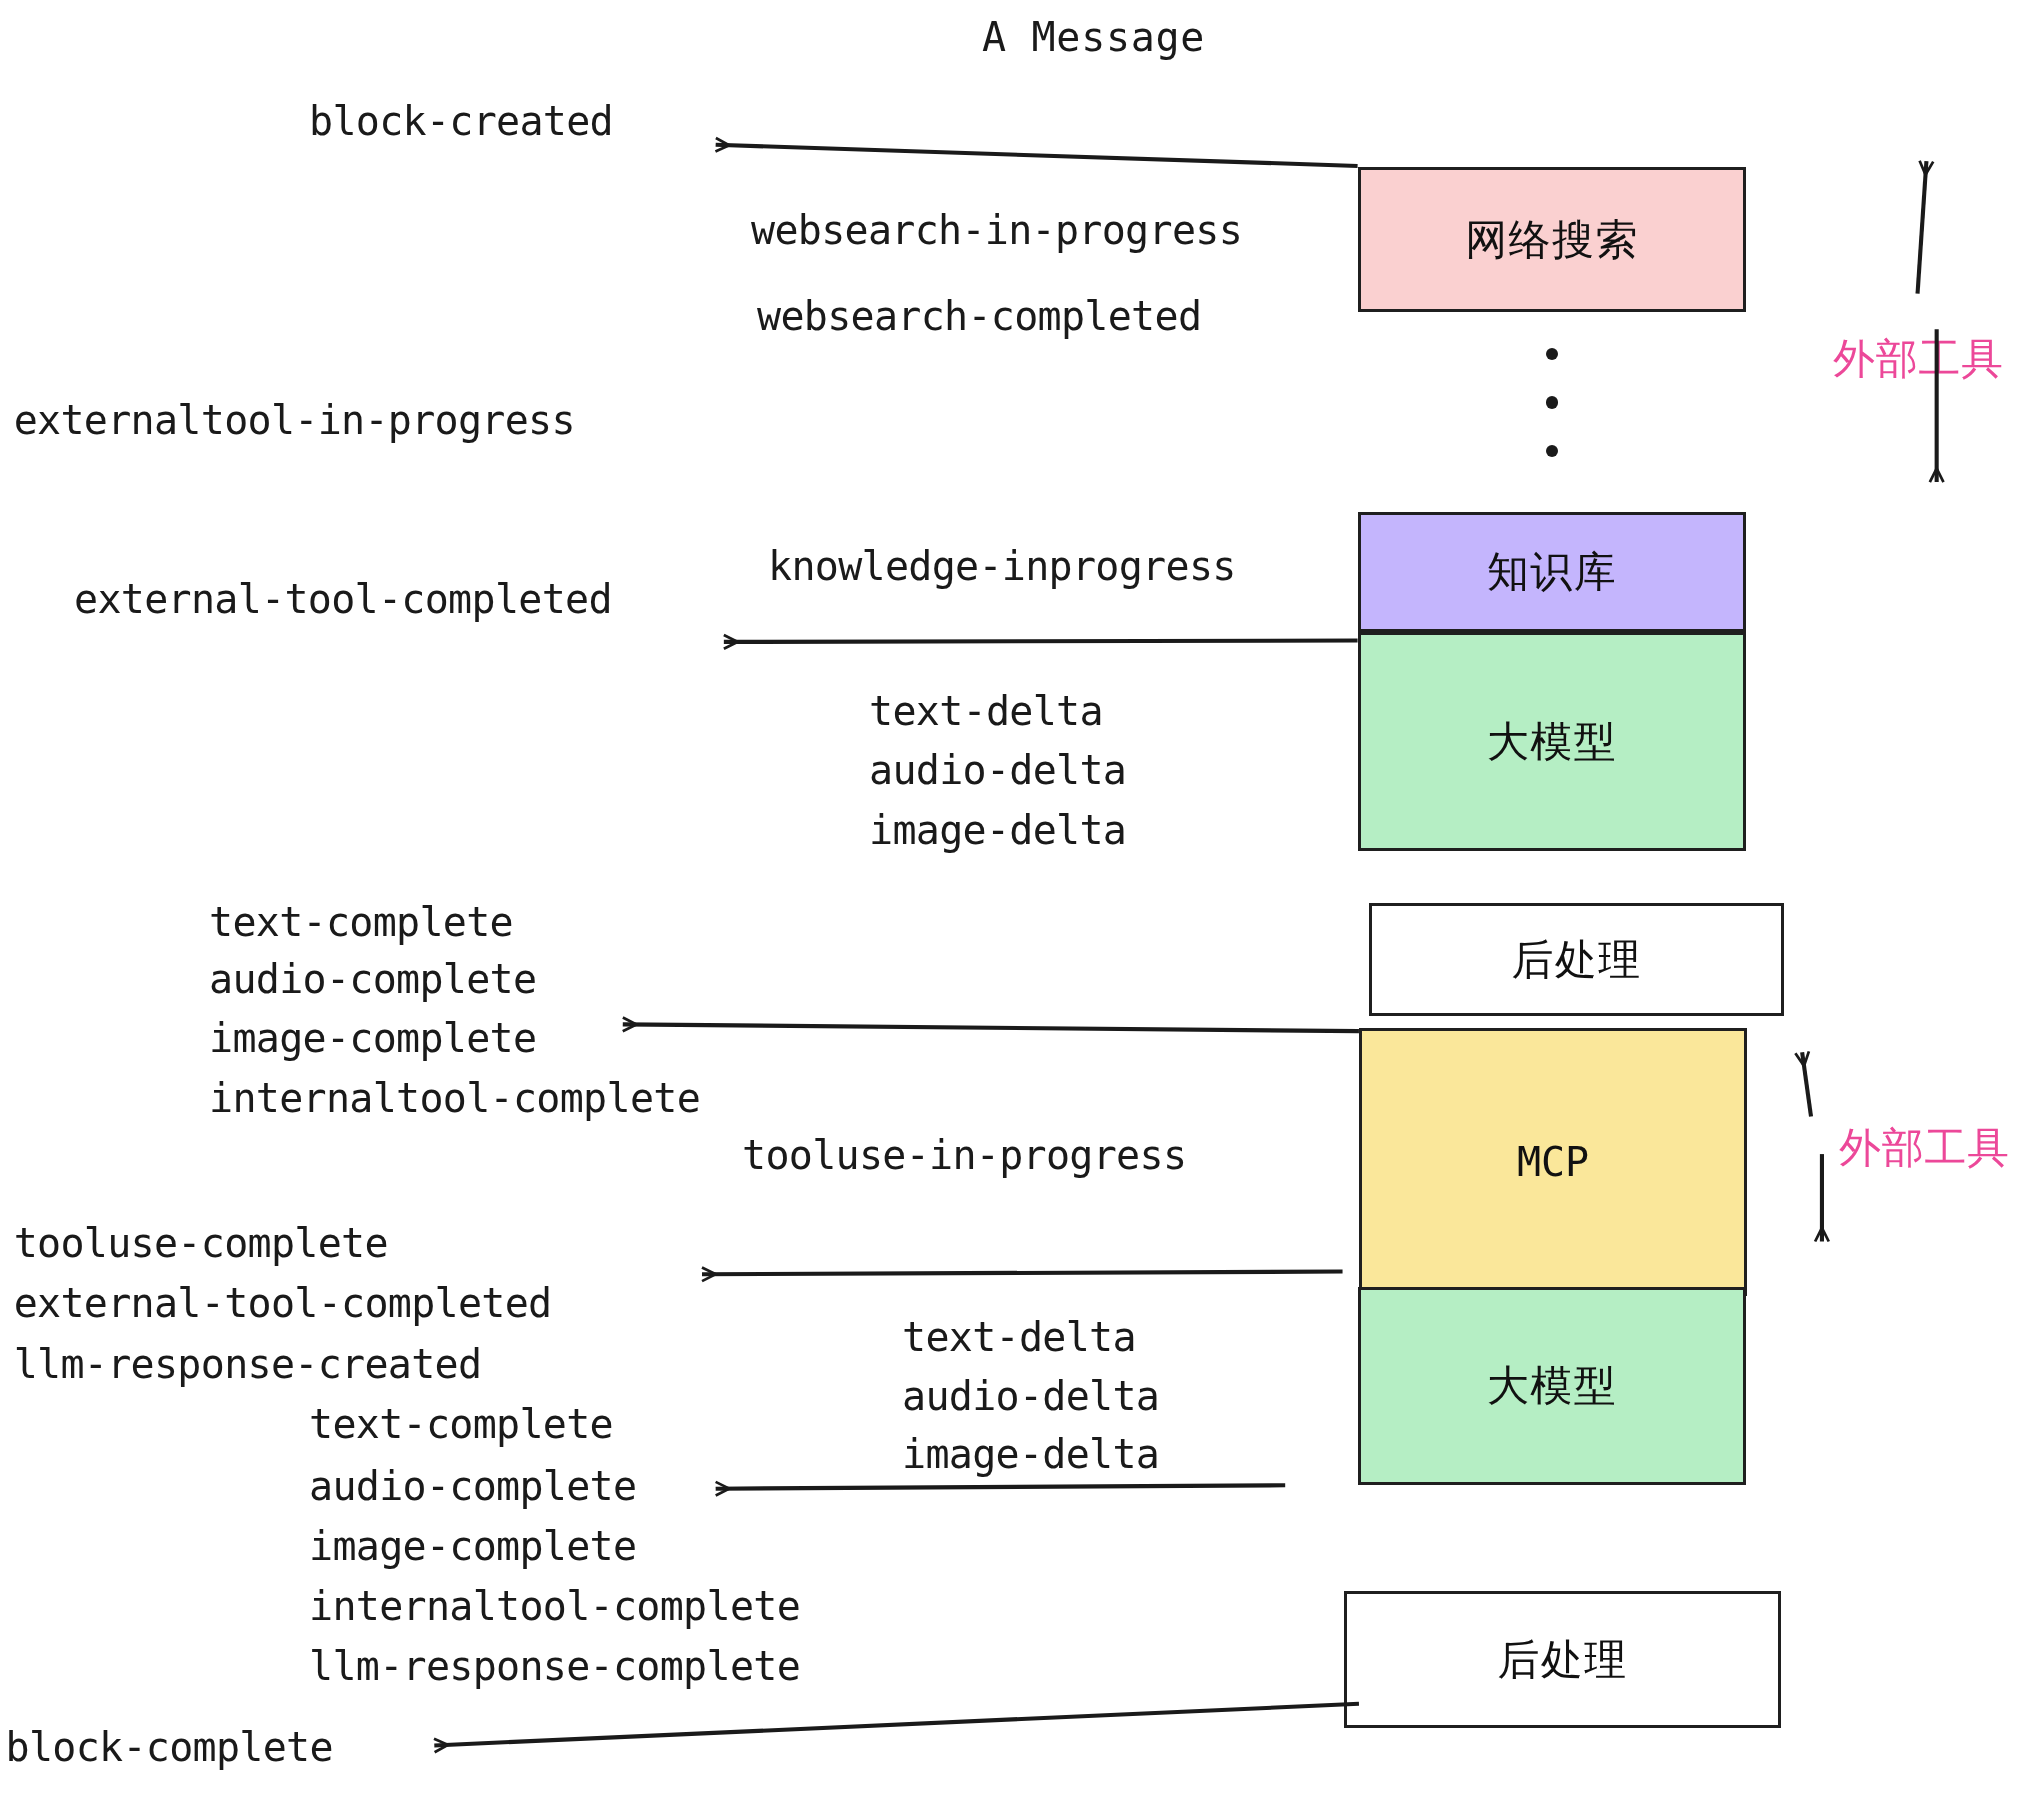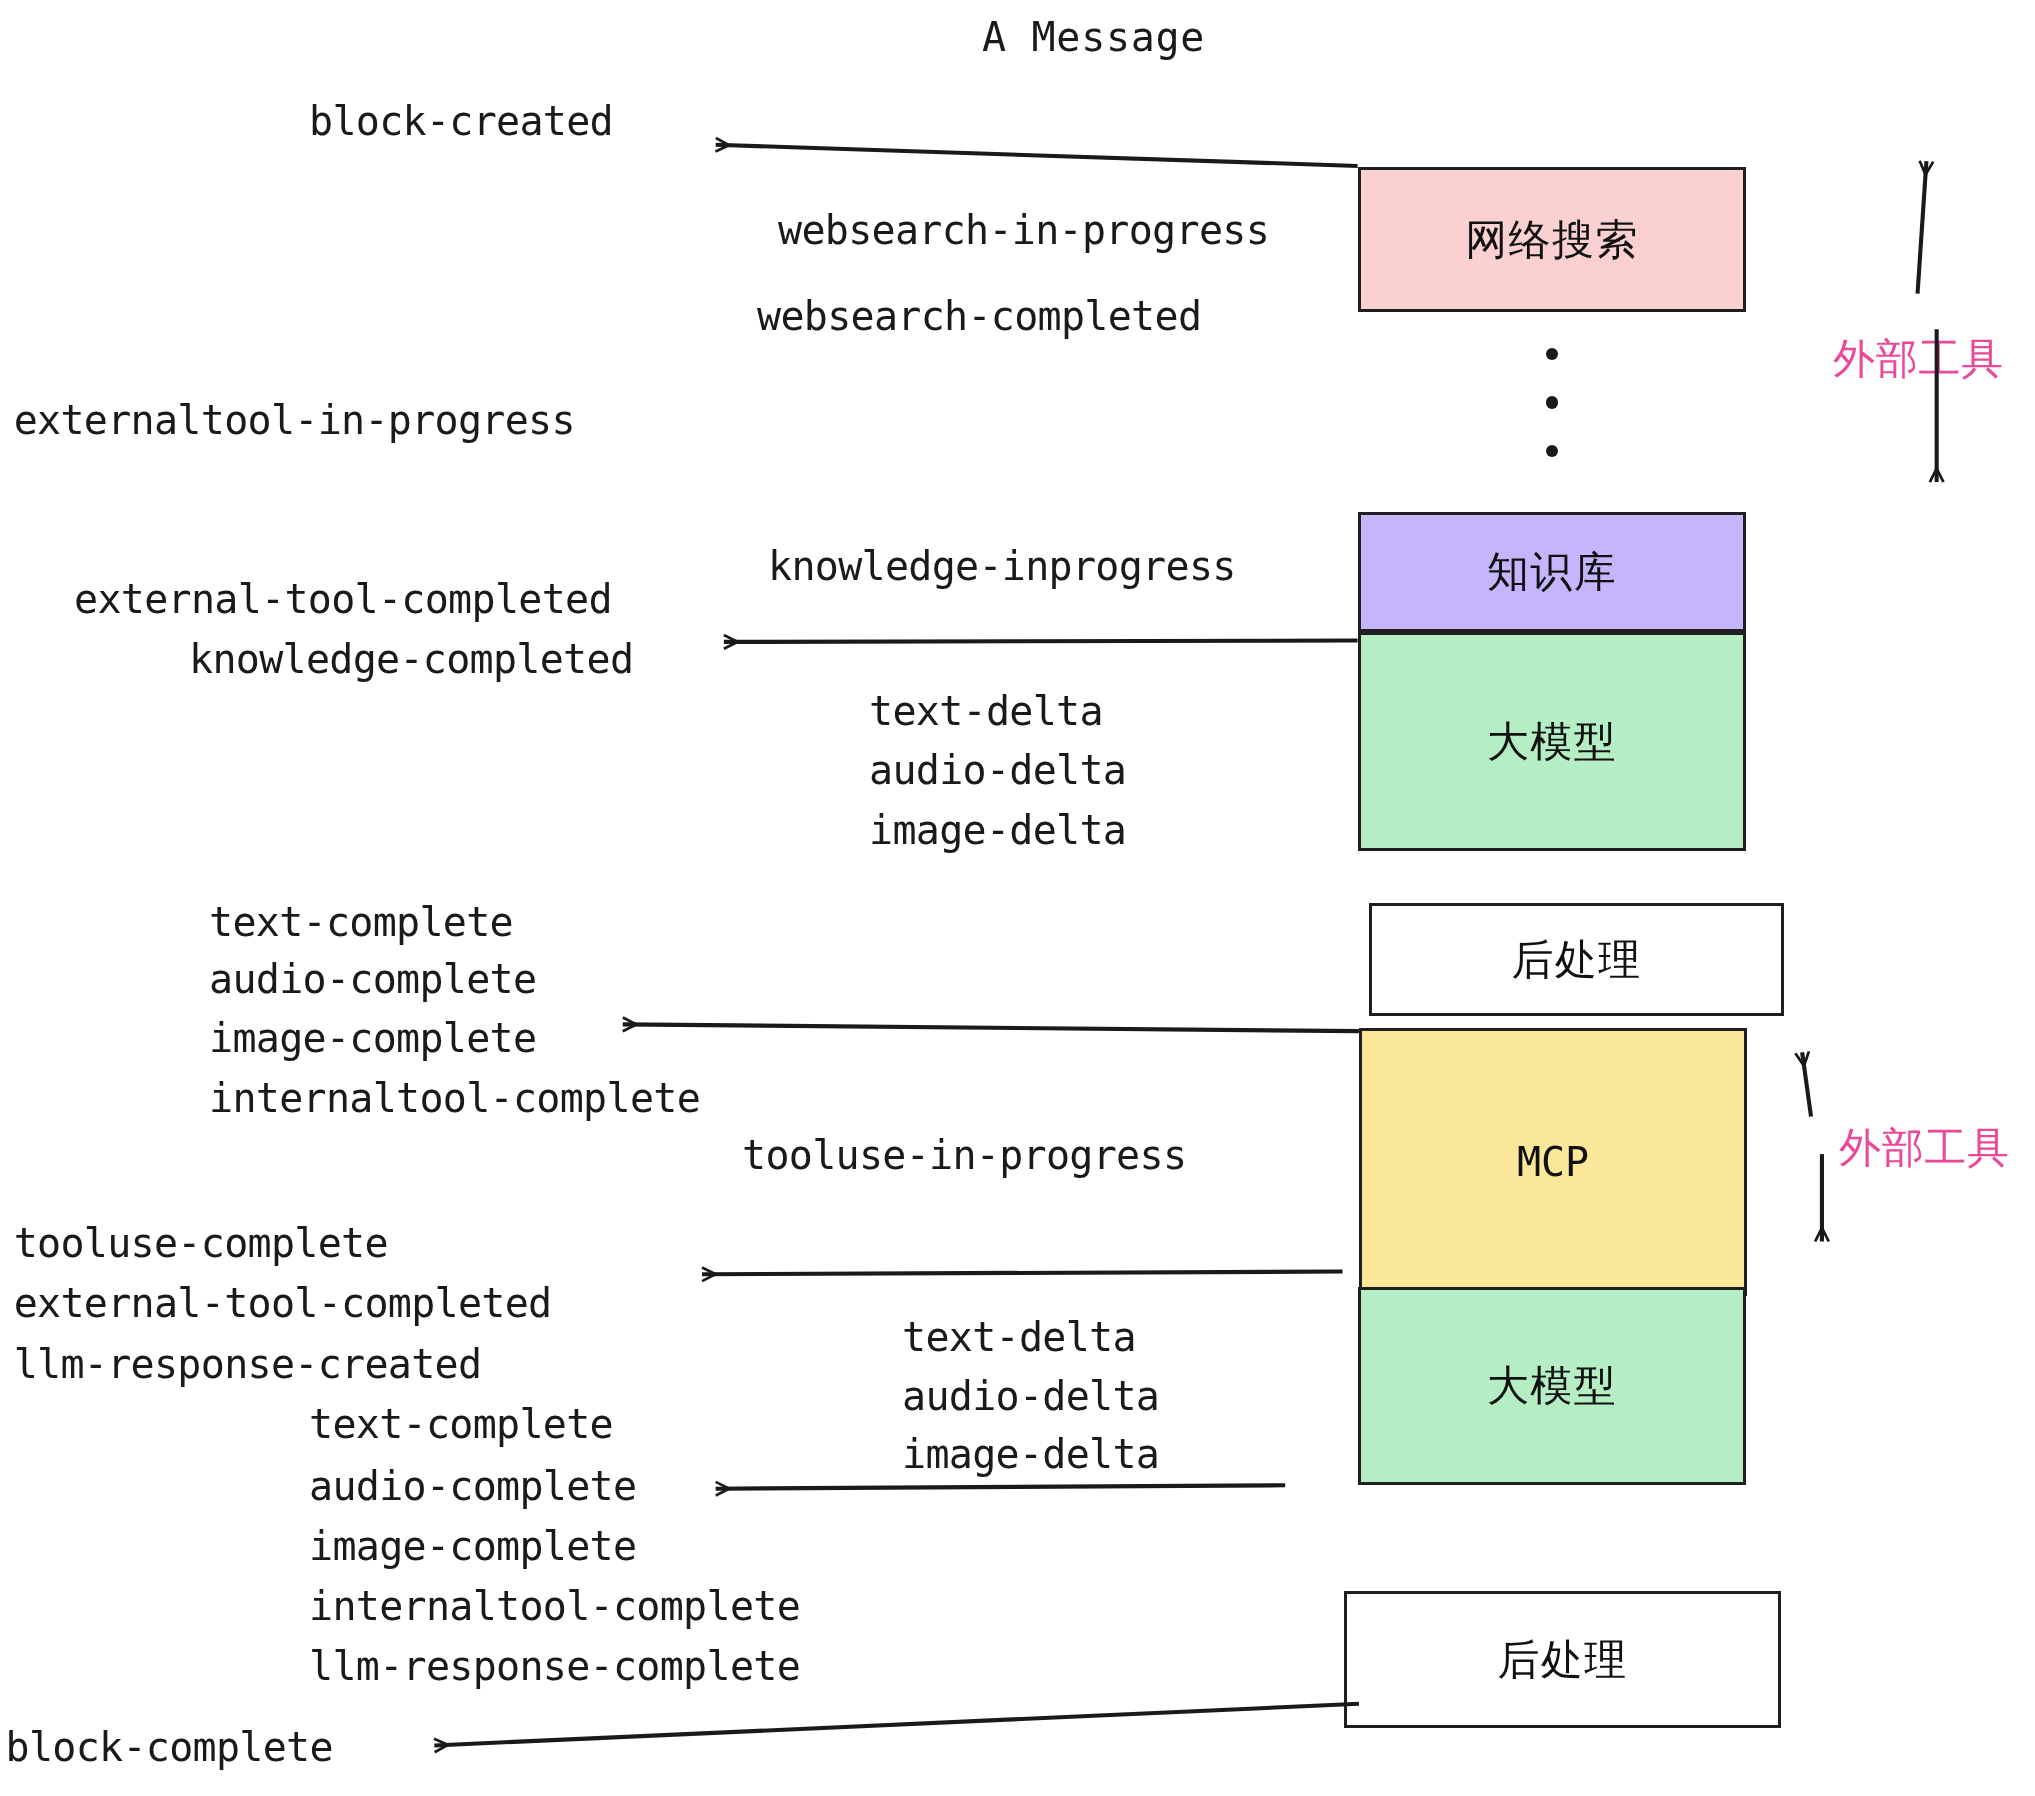--- a/index.html
+++ b/index.html
@@ -74,26 +74,25 @@
   }
 </style>
 </head>
 <body>
 
 <div id="stage">
 
   <div class="title" style="left:982px;top:13.7px;">A Message</div>
 
   <div class="ev" style="left:309px;top:101px;">block-created</div>
-  <div class="ev" style="left:778px;top:210px;">websearch-in-progress</div>
+  <div class="ev" style="left:751px;top:210px;">websearch-in-progress</div>
   <div class="ev" style="left:757px;top:296px;">websearch-completed</div>
   <div class="ev" style="left:13.7px;top:400px;">externaltool-in-progress</div>
   <div class="ev" style="left:768px;top:546px;">knowledge-inprogress</div>
   <div class="ev" style="left:74px;top:579px;">external-tool-completed</div>
-  <div class="ev" style="left:189px;top:639px;">knowledge-completed</div>
 
   <div class="ev" style="left:869px;top:691px;">text-delta</div>
   <div class="ev" style="left:869px;top:750px;">audio-delta</div>
   <div class="ev" style="left:869px;top:810px;">image-delta</div>
 
   <div class="ev" style="left:209px;top:902px;">text-complete</div>
   <div class="ev" style="left:209px;top:959px;">audio-complete</div>
   <div class="ev" style="left:209px;top:1018px;">image-complete</div>
   <div class="ev" style="left:209px;top:1078px;">internaltool-complete</div>
   <div class="ev" style="left:742px;top:1135px;">tooluse-in-progress</div>

